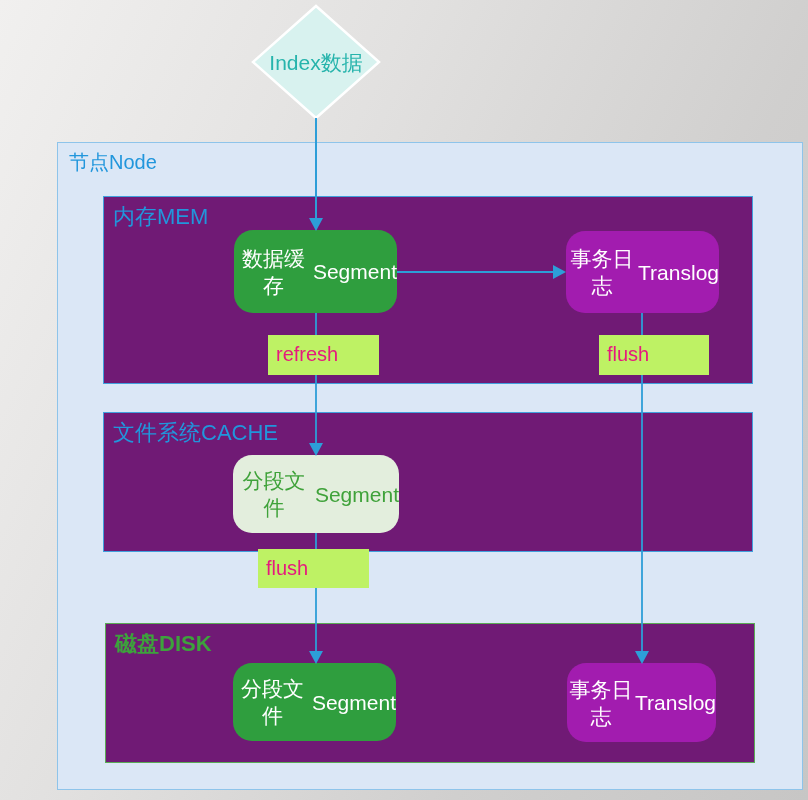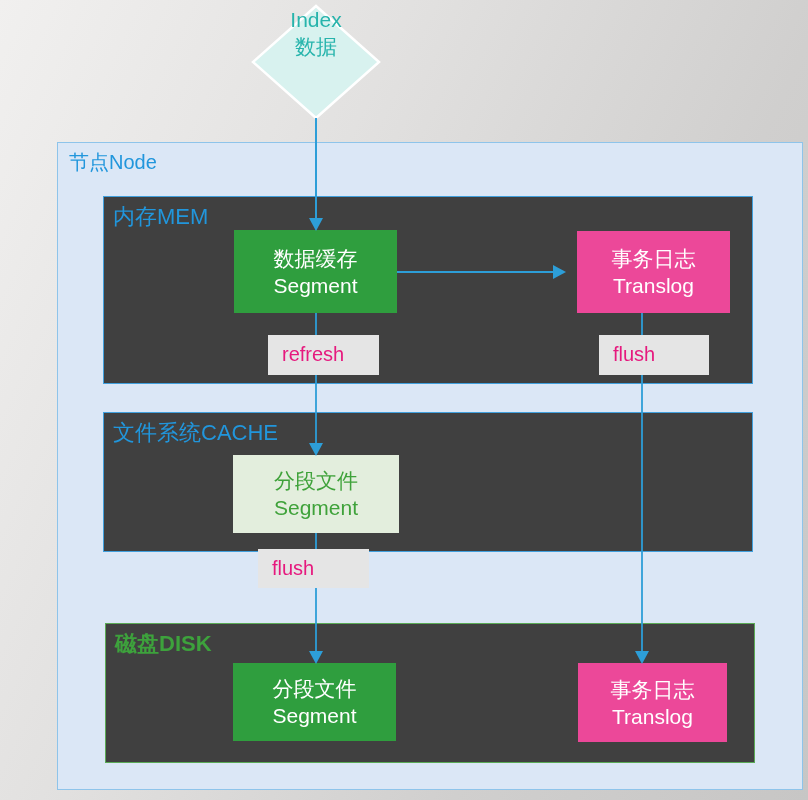--- a/index.html
+++ b/index.html
@@ -15,58 +15,58 @@
   .node-box {
     position: absolute; left: 57px; top: 142px; width: 746px; height: 648px;
     background: #dbe7f6; border: 1px solid #8ec4ea; z-index: 1;
   }
   .node-label {
     position: absolute; left: 11px; top: 6px;
     color: #2196dc; font-size: 20px; font-weight: 400;
   }
 
   
-  .section { position: absolute; background: #404040; z-index: 1; }
+  .section { position: absolute; background: #701a75; z-index: 1; }
   .sec-mem   { left: 103px; top: 196px; width: 650px; height: 188px; border: 1.5px solid #41a0dd; }
   .sec-cache { left: 103px; top: 412px; width: 650px; height: 140px; border: 1.5px solid #41a0dd; }
   .sec-disk  { left: 105px; top: 623px; width: 650px; height: 140px; border: 1.5px solid #5aaa55; }
   .sec-label { position: absolute; left: 9px; top: 5px; font-size: 22px; }
   .sec-label.blue  { color: #2196dc; }
   .sec-label.green { color: #3da23c; font-weight: bold; }
 
   
   .flow-box {
     position: absolute; z-index: 1;
-    display: flex; flex-direction: column; align-items: center; justify-content: center;
-    text-align: center; font-size: 21px; line-height: 27px; font-weight: 400;
+    display: flex; align-items: center; justify-content: center;
+    text-align: center; font-size: 21px; line-height: 27px; font-weight: 400; border-radius: 19px;
   }
   .green-solid   { background: #2f9e3e; color: #ffffff; }
-  .magenta-solid { background: #ec4899; color: #ffffff; margin-left: 11px; }
+  .magenta-solid { background: #a21caf; color: #ffffff; }
   .green-light   { background: #e3eedd; color: #3fa23a; }
 
   .box-buffer       { left: 234px; top: 230px; width: 163px; height: 83px; }
   .box-translog-mem { left: 566px; top: 231px; width: 153px; height: 82px; }
   .box-seg-cache    { left: 233px; top: 455px; width: 166px; height: 78px; }
   .box-seg-disk     { left: 233px; top: 663px; width: 163px; height: 78px; }
   .box-translog-dsk { left: 567px; top: 663px; width: 149px; height: 79px; }
 
   
   .chip {
     position: absolute; z-index: 3;
-    background: #e5e5e5; color: #e6197e;
-    font-size: 20px; line-height: 39px; padding-left: 14px;
+    background: #bef264; color: #e6197e;
+    font-size: 20px; line-height: 39px; padding-left: 8px;
   }
   .chip-refresh     { left: 268px; top: 335px; width: 111px; height: 40px; }
   .chip-flush-mem   { left: 599px; top: 335px; width: 110px; height: 40px; }
   .chip-flush-cache { left: 258px; top: 549px; width: 111px; height: 39px; }
 
   
   .diamond-text {
     position: absolute; left: 253px; top: 6px; width: 126px; height: 112px; z-index: 2;
-    display: flex; flex-direction: column; align-items: center; justify-content: flex-start;
+    display: flex; flex-direction: row; align-items: center; justify-content: center;
     color: #27b4ac; font-size: 21px; line-height: 27px; text-align: center;
   }
 
   svg.overlay { position: absolute; inset: 0; z-index: 2; pointer-events: none; }
 </style>
 </head>
 <body>
 
 <div class="stage">
 

